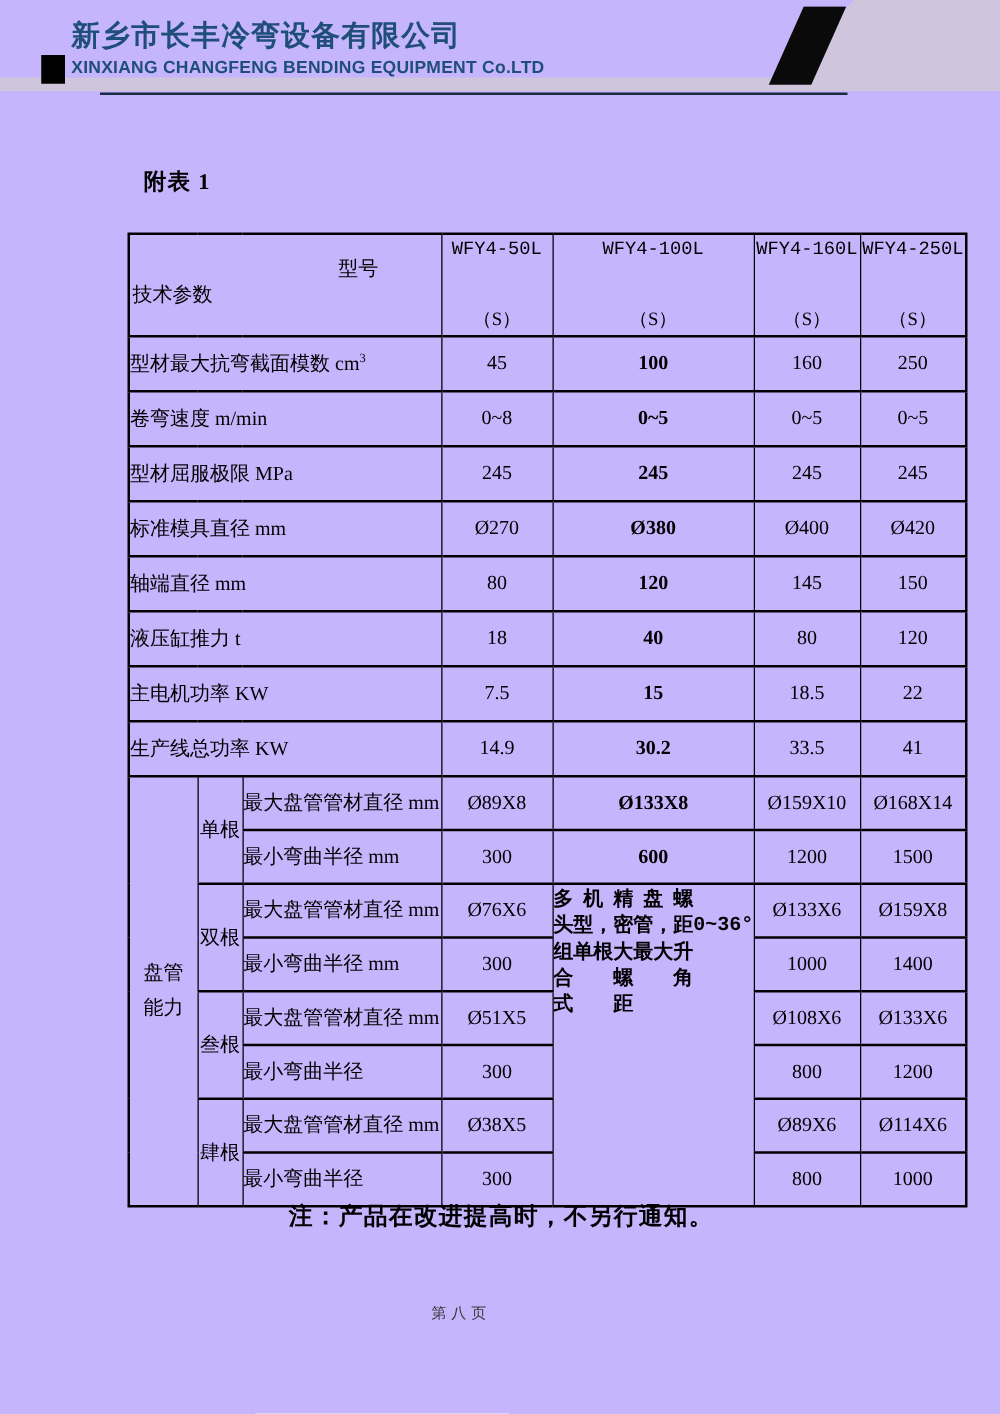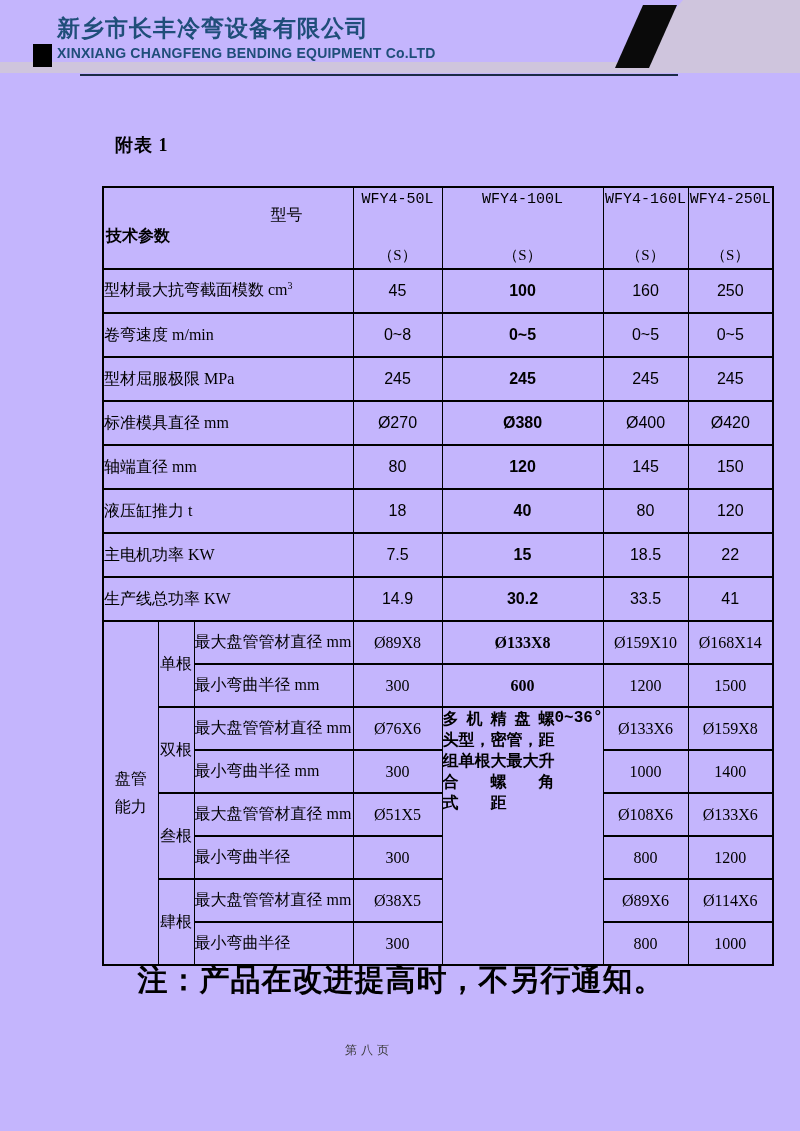--- a/index.html
+++ b/index.html
@@ -33,42 +33,42 @@
     padding:0; vertical-align:middle; font-size:16px; overflow:hidden; }
 
   td.hdr { height:80px; }
   .hdr-flex { display:flex; flex-direction:column; justify-content:space-evenly; align-items:center; height:80px;gap:36px; }
   .model-name { font-family:"Liberation Mono", monospace; font-size:15px; }
   .model-suffix { font-size:15px; }
 
   td.corner { vertical-align:top; }
   .corner-wrap { display:flex; flex-direction:column; justify-content:center; height:64px; }
   .corner-top { text-align:right; padding-right:50px; padding-top:7px; font-size:16px; }
-  .corner-bottom { text-align:left; padding-left:2px; padding-bottom:11px; font-size:16px;font-weight:bold; }
+  .corner-bottom { text-align:left; padding-left:2px; padding-bottom:11px; font-size:16px; }
 
   td.plabel { height:42px; padding-left:33px; padding-bottom:8px; font-size:16px; white-space:nowrap; }
-  td.v { text-align:center; font-family:Liberation Sans, sans-serif; font-size:16px; padding-bottom:8px; }
+  td.v { text-align:center; font-family:Liberation Serif, serif; font-size:16px; padding-bottom:8px; }
   td.b { font-weight:bold; }
 
   td.coil-label { height:41px; padding-left:3px; padding-bottom:4px; font-size:16px; white-space:nowrap; }
   td.coil-v { text-align:center; font-family:Liberation Serif, serif; font-size:16px; padding-bottom:4px; }
   td.side { text-align:center; font-size:16px; }
   .side-line { line-height:1.0; padding:6px 0; }
   td.gsub { text-align:center; font-size:16px; letter-spacing:0; }
 
   td.merged { vertical-align:top; }
   .merged-wrap { display:flex; flex-direction:row; justify-content:space-around; height:254px; }
   .merged-line { text-align:center; font-weight:bold; font-size:16px; font-family:"Liberation Serif", serif; }
-  .merged-line.latin { font-family:"Liberation Mono", monospace; }
+  .merged-line.latin { font-family:"Liberation Mono", monospace;margin-top:22px; }
 
   sup.u3 { font-size:10px; }
 
   
   .note { position:absolute; left:102px; top:960px; width:598px; text-align:center;
-    font-size:30px; font-weight:bold; letter-spacing:1px; white-space:nowrap; }
+    font-size:19px; font-weight:bold; letter-spacing:1px; white-space:nowrap; }
   .page-footer { position:absolute; left:0; top:1042px; width:738px; text-align:center;
     font-size:12px; letter-spacing:4px; color:#3a3a3a; }
 </style>
 </head>
 <body>
 
 <div class="page">
 
   <div class="accent-band"></div>
   <div class="corner-shape"></div>

